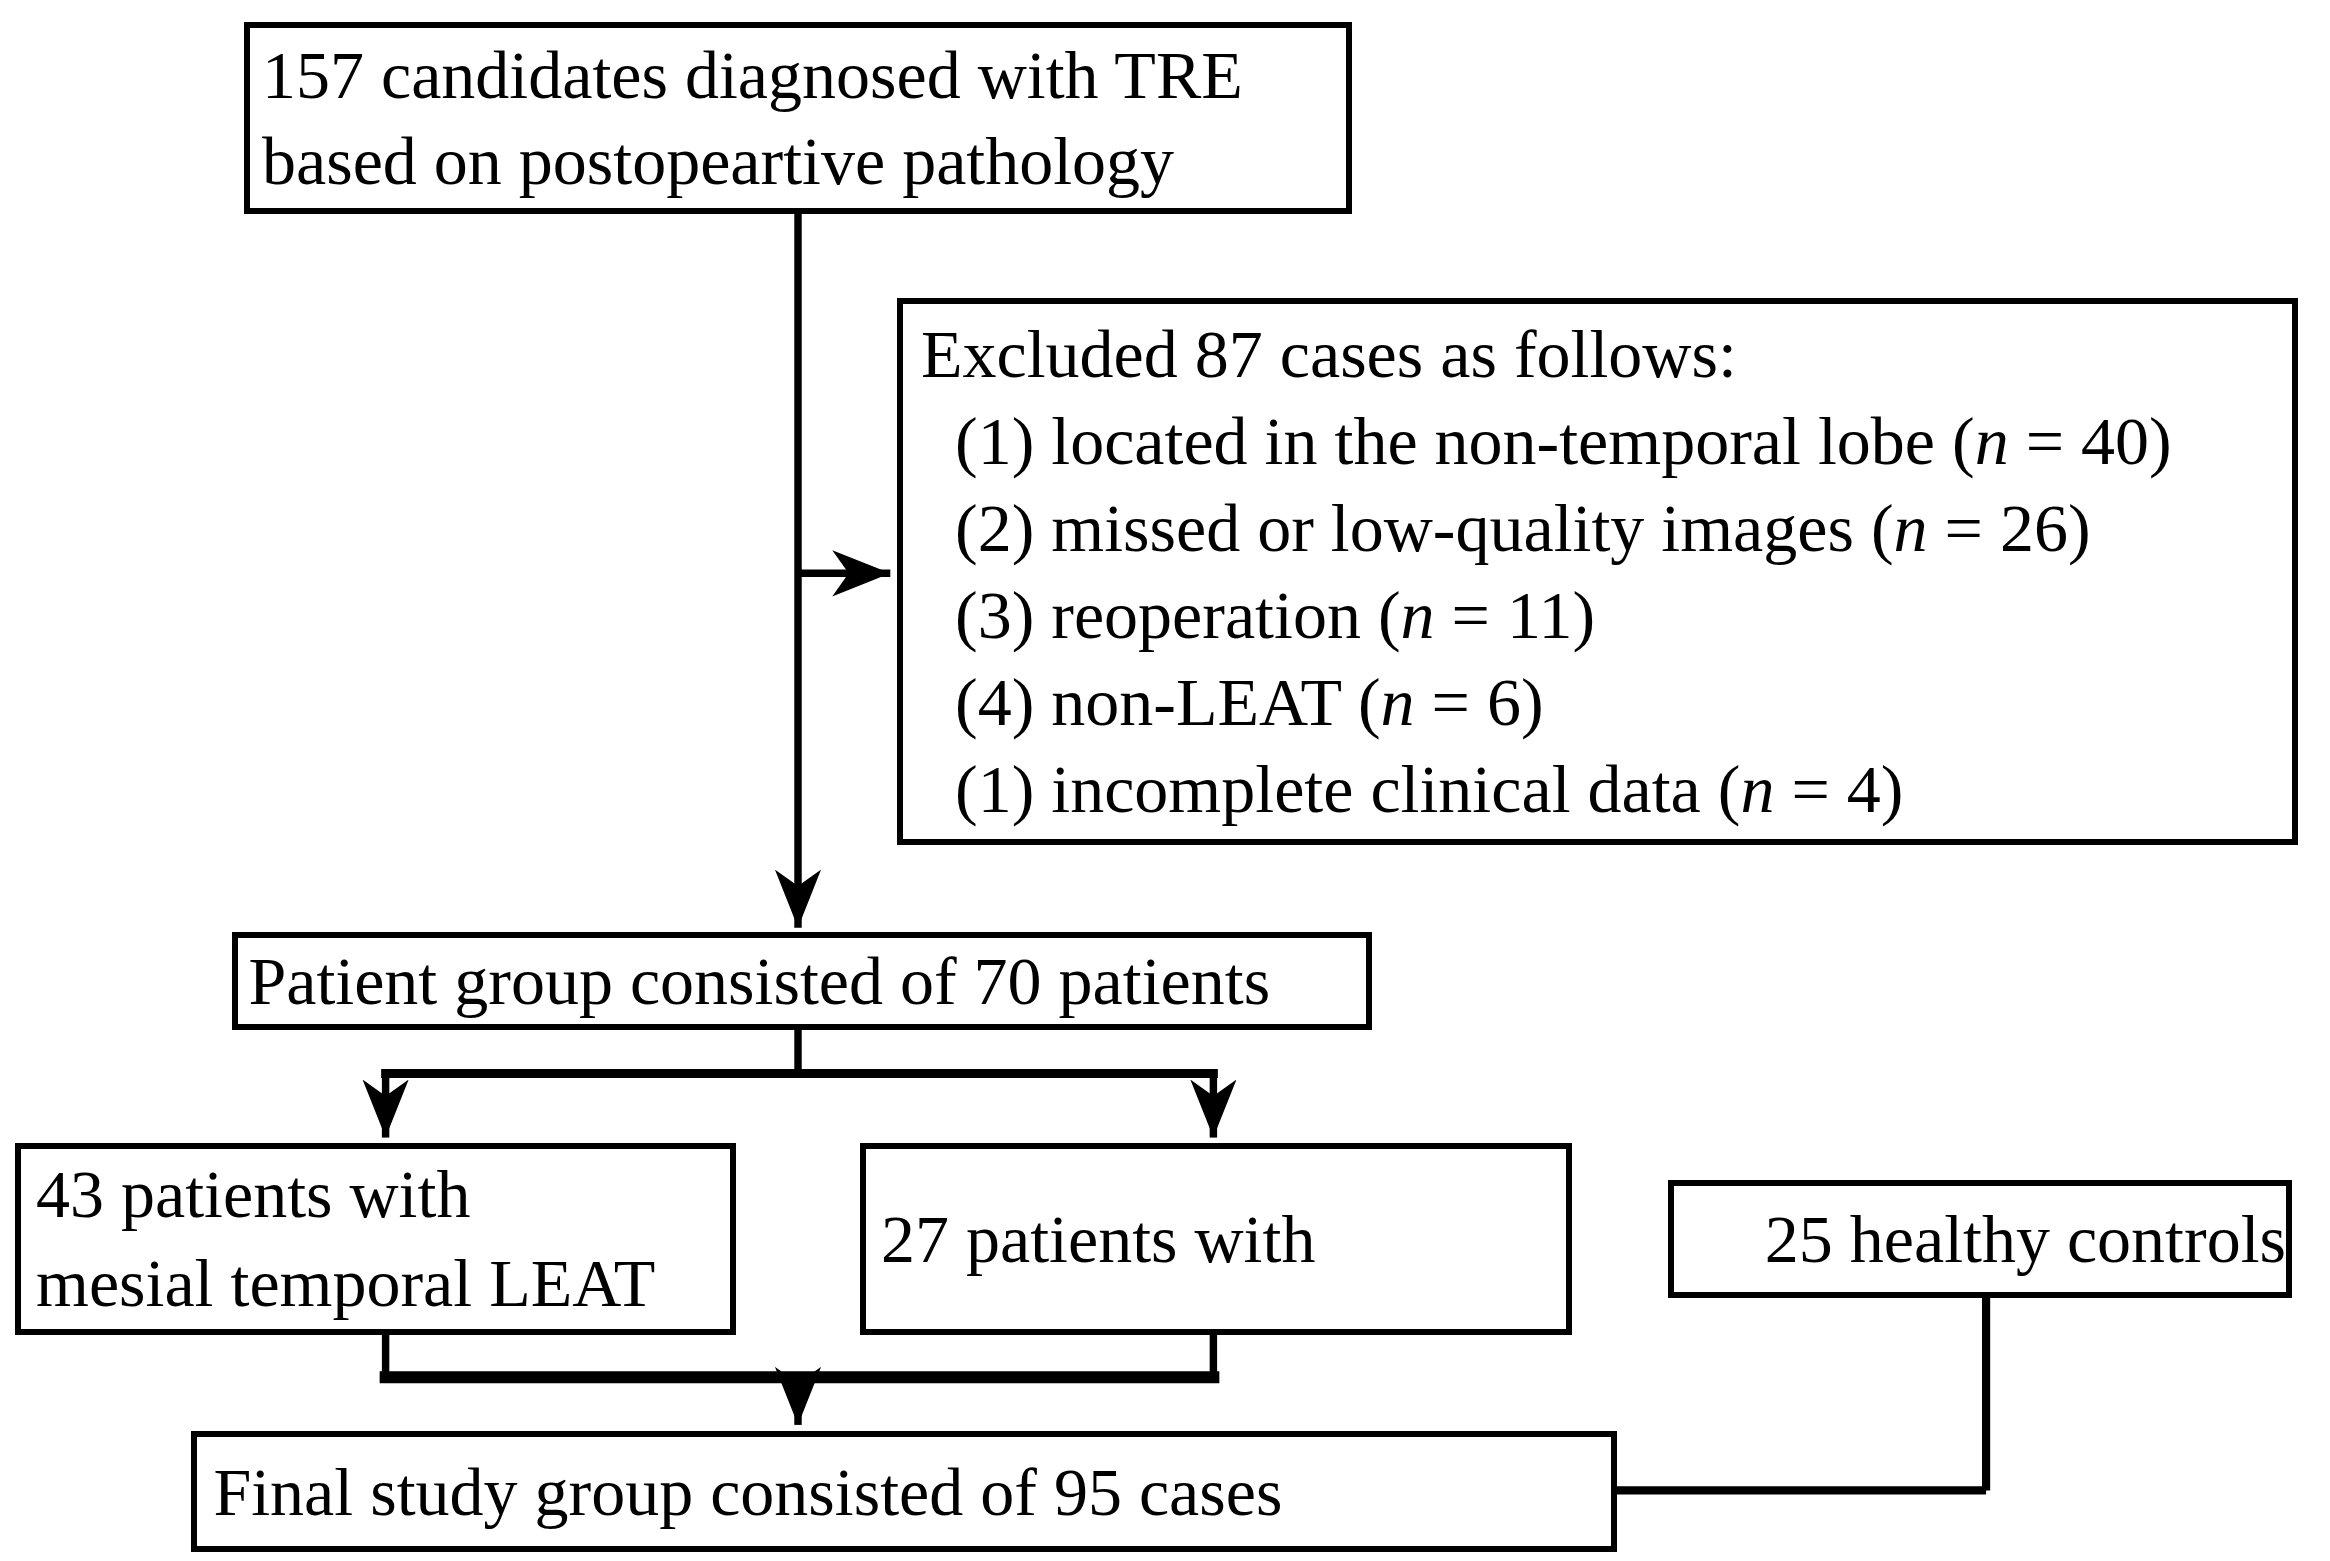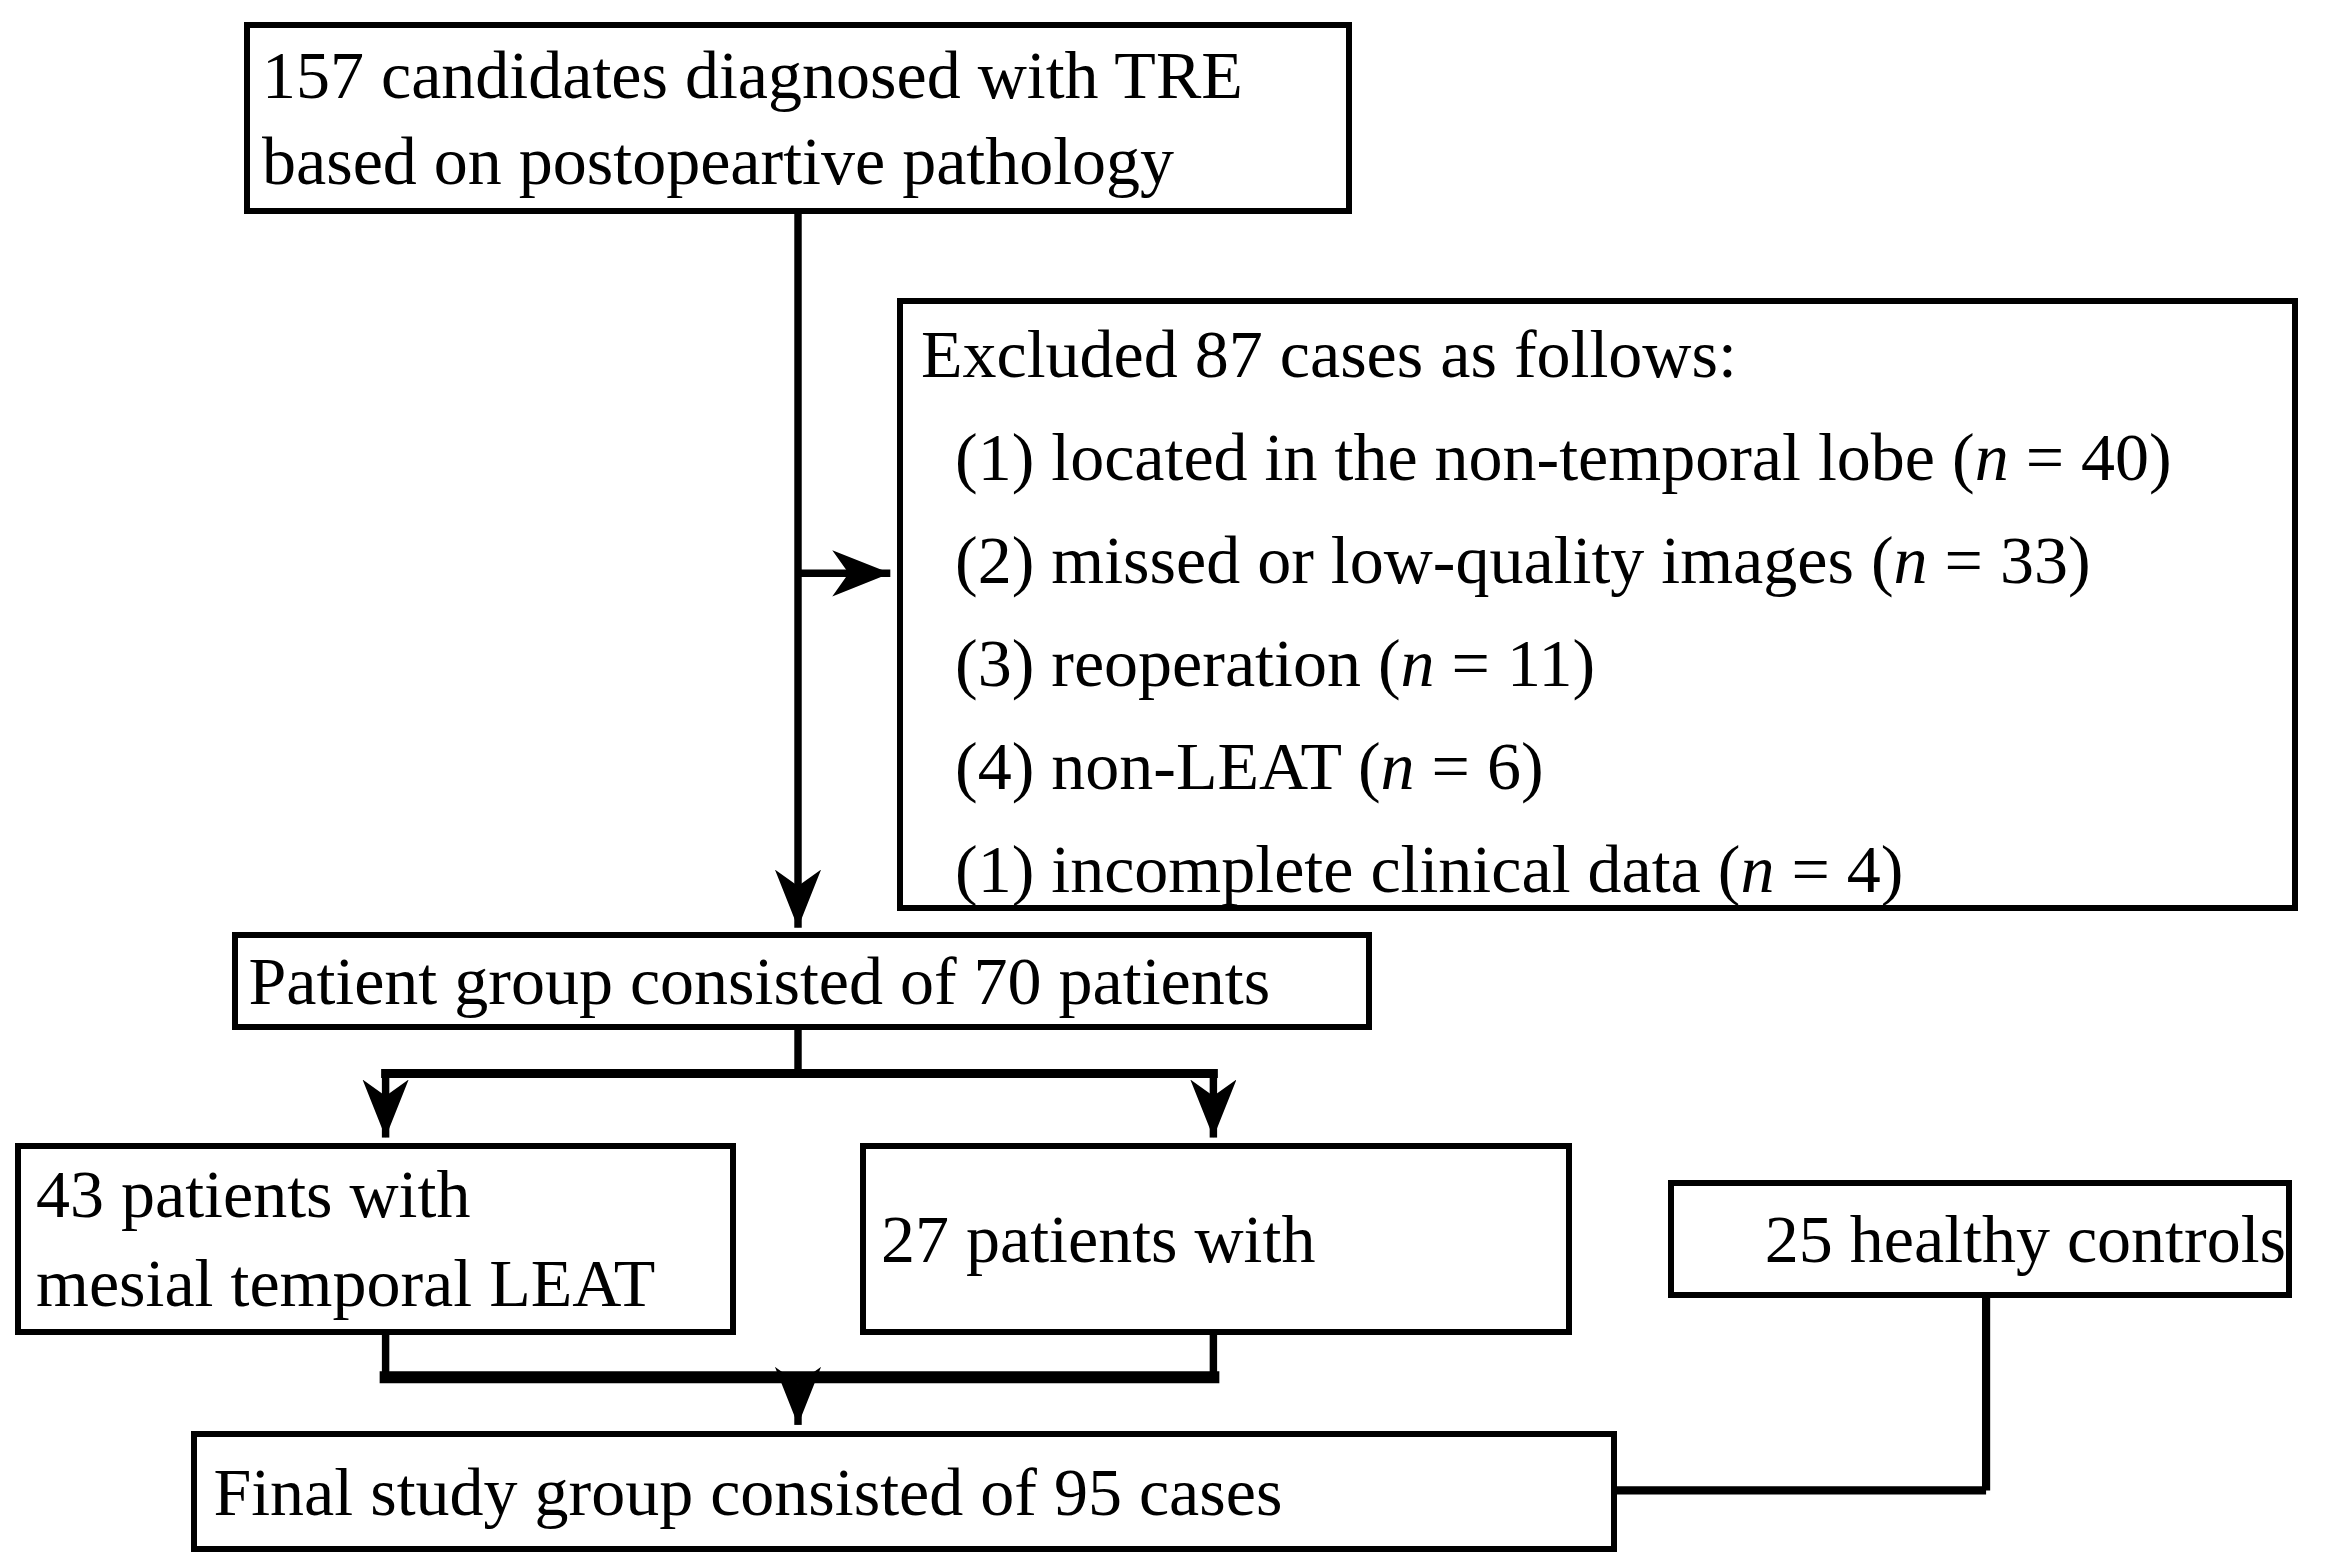--- a/index.html
+++ b/index.html
@@ -30,21 +30,21 @@
     border: 6.7px solid #000000;
     background: #ffffff;
     font-size: 68px;
     line-height: 86px;
     display: flex;
     flex-direction: column;
     justify-content: center;
   }
   .fbox .line { white-space: nowrap; }
   .box-candidates  { left: 244px;  top: 22px;   width: 1108px; height: 192px; padding-left: 12px; }
-  .box-excluded    { left: 897px; top: 298px;  width: 1401px; height: 613px; padding-left: 18px; line-height: 87px; justify-content: flex-start; padding-top: 7.4px; gap: 16px; }
+  .box-excluded    { left: 897px; top: 298px;  width: 1401px; height: 547px; padding-left: 18px; line-height: 87px; justify-content: flex-start; padding-top: 7.4px; }
   .box-excluded .excl-item { padding-left: 34px; white-space: nowrap; }
   .box-patient     { left: 232px;  top: 932px; width: 1140px; height: 98px; padding-left: 10.4px; }
   .box-mesial      { left: 15px;   top: 1143px; width: 721px;  height: 192px; padding-left: 15px; line-height: 89px; }
   .box-lateral     { left: 860px; top: 1143px; width: 712px;  height: 192px; padding-left: 15px; line-height: 89px; }
   .box-healthy     { left: 1668px; top: 1180px; width: 624px;  height: 118px; padding-left: 37px; text-align: right; }
   .box-final       { left: 191px;  top: 1431px; width: 1426px; height: 121px; padding-left: 16.4px; }
 </style>
 </head>
 <body>
 
@@ -76,21 +76,21 @@
   </svg>
 
   <div class="fbox box-candidates">
     <div class="line">157 candidates diagnosed with TRE</div>
     <div class="line">based on postopeartive pathology</div>
   </div>
 
   <div class="fbox box-excluded">
     <div class="line">Excluded 87 cases as follows:</div>
     <div class="excl-item"><span>(1) located in the non-temporal lobe (</span><span style="font-style: italic;">n</span><span> = 40)</span></div>
-    <div class="excl-item"><span>(2) missed or low-quality images (</span><span style="font-style: italic;">n</span><span> = 33)</span></div>
+    <div class="excl-item"><span>(2) missed or low-quality images (</span><span style="font-style: italic;">n</span><span> = 26)</span></div>
     <div class="excl-item"><span>(3) reoperation (</span><span style="font-style: italic;">n</span><span> = 11)</span></div>
     <div class="excl-item"><span>(4) non-LEAT (</span><span style="font-style: italic;">n</span><span> = 6)</span></div>
     <div class="excl-item"><span>(1) incomplete clinical data (</span><span style="font-style: italic;">n</span><span> = 4)</span></div>
   </div>
 
   <div class="fbox box-patient">
     <div class="line">Patient group consisted of 70 patients</div>
   </div>
 
   <div class="fbox box-mesial">

